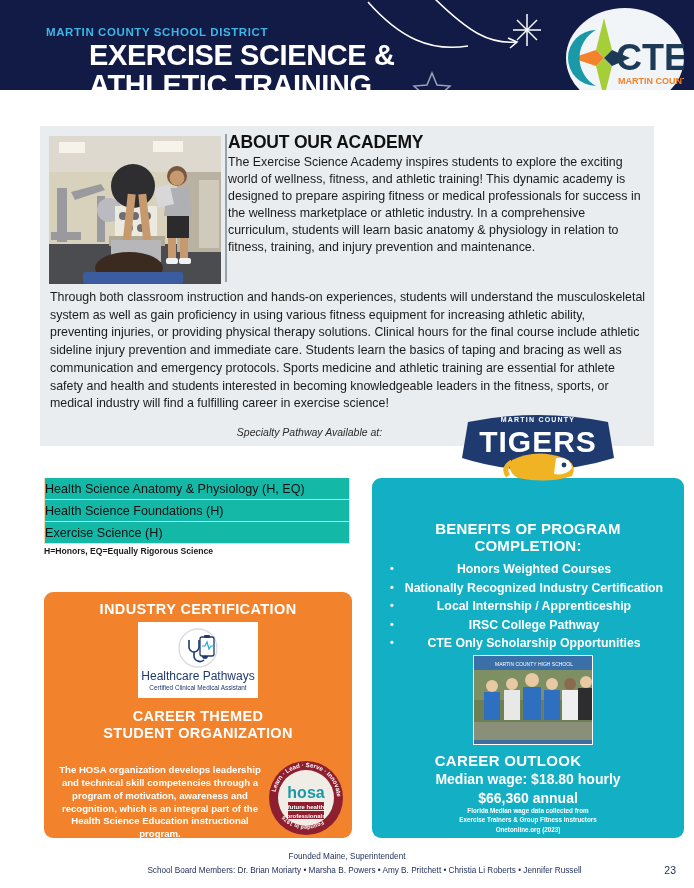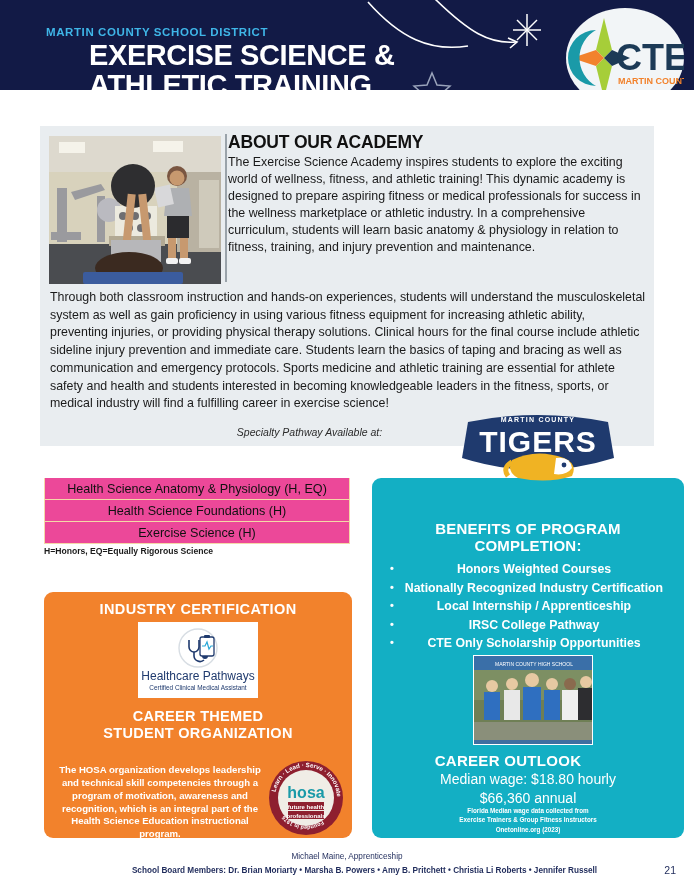--- a/index.html
+++ b/index.html
@@ -91,21 +91,21 @@
   
   .course-box { position: absolute; left: 44px; top: 478px; width: 306px; }
   .course-head {
     background: #A6CE39; color: #141414;
     font-size: 13px; font-weight: bold; text-align: center;
     padding: 5px 0 5px; letter-spacing: 0.3px;
     border: 1px solid #F4D8A8;
   }
   .course-row {
     border: 1px solid #F4D8A8; border-top: none;
-    background: #ec4899; text-align: center;
+    background: #14b8a6; text-align: left;
     font-size: 12.6px; color: #111; padding: 3.5px 0;
   }
   .course-foot {
     font-size: 8.6px; font-weight: bold; color: #1a1a1a;
     padding-top: 2px;
   }
 
   
   .benefits-box {
     position: absolute; left: 372px; top: 478px;
@@ -131,21 +131,21 @@
     width: 120px; height: 90px; background: #4c5a3a;
     border: 1px solid #ffffff; overflow: hidden;
   }
   .outlook-title {
     position: absolute; left: 0; top: 274px; width: 272px;
     text-align: center; color: #ffffff; font-weight: bold; font-size: 15px;
     letter-spacing: 0.3px;
   }
   .outlook-wage {
     position: absolute; left: 0; top: 292px; width: 312px;
-    text-align: center; color: #ffffff; font-weight: normal; font-size: 14px;
+    text-align: center; color: #ffffff; font-weight: bold; font-size: 14px;
     line-height: 1.35;
   }
   .outlook-cite {
     position: absolute; left: 0; top: 328px; width: 312px;
     text-align: center; color: #ffffff; font-weight: bold;
     font-size: 6.3px; line-height: 1.5;
   }
 
   
   .orange-box {
@@ -177,21 +177,21 @@
   }
 
   
   .footer {
     position: absolute; left: 0; top: 850px; width: 694px;
   }
   .footer-line1, .footer-line2 {
     text-align: center; color: #1F2B5B; font-size: 8.2px;
     line-height: 1.7;
   }
-  .footer-line2 { font-weight: bold; padding-left: 35px; }
+  .footer-line2 { font-weight: normal; padding-left: 35px; }
   .page-num {
     position: absolute; right: 18px; top: 14px;
     color: #1F2B5B; font-size: 10.5px;
   }
 </style>
 </head>
 <body>
 
 <div class="header">
   <svg class="header-doodles" width="694" height="118" viewBox="0 0 694 118">
@@ -412,16 +412,16 @@
       <text x="38" y="38" text-anchor="middle" font-family="'Liberation Sans',sans-serif" font-size="16" font-weight="bold" fill="#1A9AA8">hosa</text>
       <rect x="20" y="42" width="36" height="8" fill="#8E1F2F"></rect>
       <rect x="20" y="51" width="36" height="8" fill="#8E1F2F"></rect>
       <text x="38" y="48.5" text-anchor="middle" font-family="'Liberation Sans',sans-serif" font-size="6" font-weight="bold" fill="#ffffff">future health</text>
       <text x="38" y="57.5" text-anchor="middle" font-family="'Liberation Sans',sans-serif" font-size="6" font-weight="bold" fill="#ffffff">professionals</text>
     </svg>
   </div>
 </div>
 
 <div class="footer">
-  <div class="footer-line1">Michael Maine, Apprenticeship</div>
+  <div class="footer-line1">Founded Maine, Superintendent</div>
   <div class="footer-line2">School Board Members: Dr. Brian Moriarty • Marsha B. Powers • Amy B. Pritchett • Christia Li Roberts • Jennifer Russell</div>
-  <div class="page-num">21</div>
+  <div class="page-num">23</div>
 </div>
 
 </body></html>

